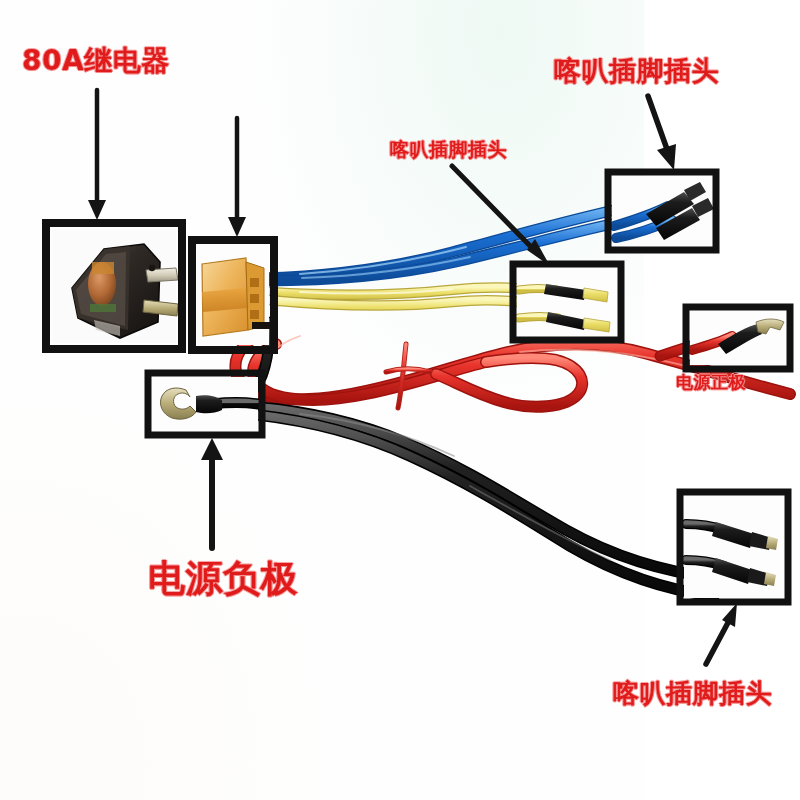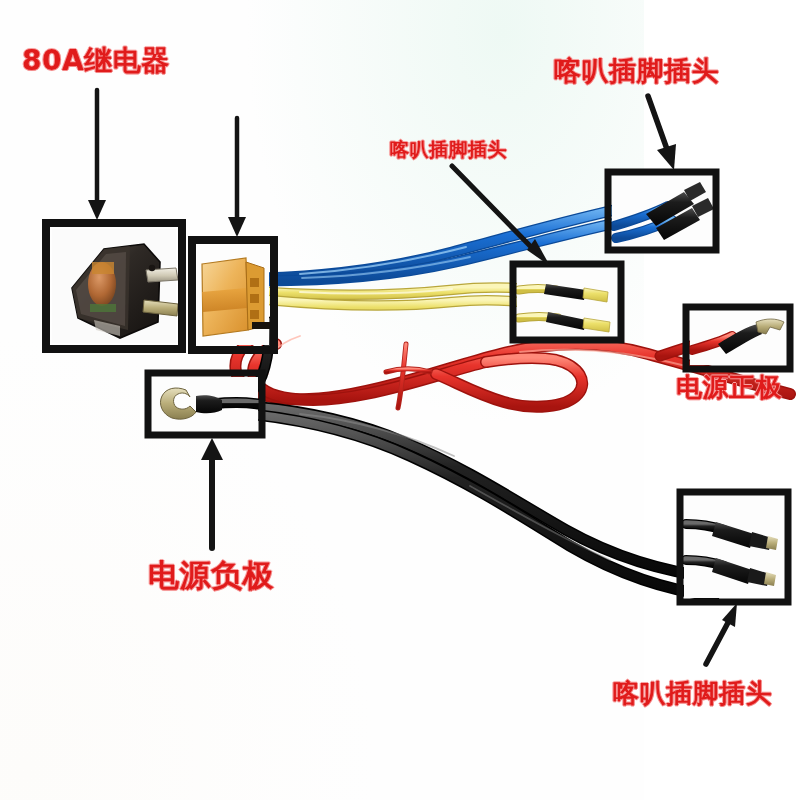--- a/index.html
+++ b/index.html
@@ -40,22 +40,22 @@
     font-weight:bold;
     line-height:1.25;
     text-align:center;
     white-space:pre-line;
     letter-spacing:0.5px;
   }
   .l-relay{left:22px;  top:47px;  font-size:28px;}
   .l-socket{left:175px;top:82px;  font-size:27px;}
   .l-horn-top{left:554px;top:57px; font-size:27px;}
   .l-oem{left:390px;  top:140px; font-size:19px;}
-  .l-pos{left:676px;  top:374px; font-size:26px;}
-  .l-neg{left:148px;  top:560px; font-size:31px;}
+  .l-pos{left:676px;  top:374px; font-size:17px;}
+  .l-neg{left:148px;  top:560px; font-size:37px;}
   .l-horn-bot{left:613px;top:680px;font-size:26px;}
   .n-warn{left:448px; top:713px; width:344px; font-size:20px;}
 </style>
 </head>
 <body>
 
 <div id="stage">
 
   <svg id="art" viewBox="0 0 800 800" aria-hidden="true">
     <defs>

